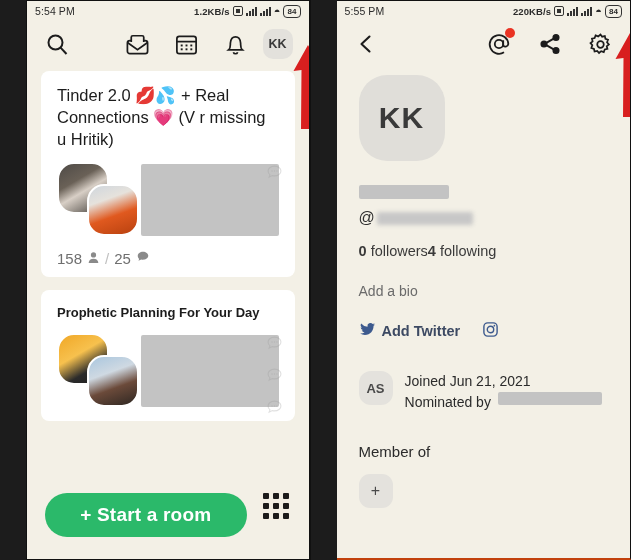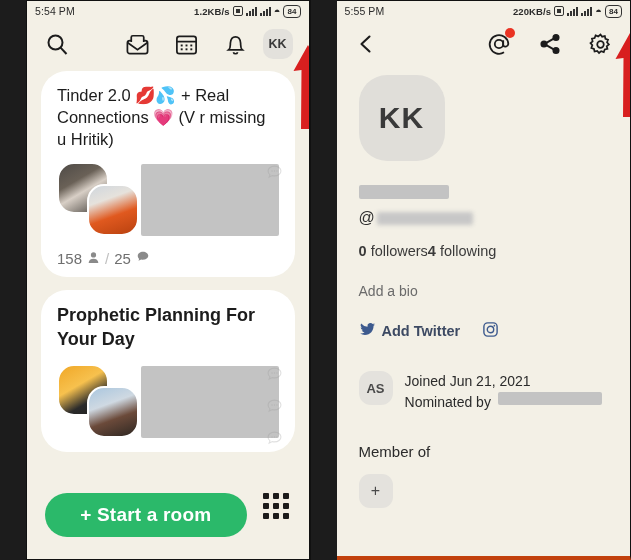--- a/index.html
+++ b/index.html
@@ -8,21 +8,21 @@
     font-family:"Liberation Sans", sans-serif;
     background:#1c1c1c;
     overflow:hidden;
   }
   .screens { display:flex; width:631px; height:560px; }
 
   .panel { position:relative; overflow:hidden; background:#f3f0e6;margin-left:26px; }
   .panel-left  { width:309px; height:560px; border-right:2px solid #111; border-left:1px solid #111;
                  border-top:1px solid #111; border-bottom:1px solid #111; }
   .panel-right { width:320px; height:560px; border-right:1px solid #111;
-                 border-top:1px solid #111; border-bottom:4px solid #c2410c; }
+                 border-top:1px solid #111; border-bottom:2px solid #c2410c; }
 
   
   .statusbar {
     height:20px; display:flex; align-items:center; justify-content:space-between;
     padding:0 8px; font-size:10.5px; color:#2b2b2b; letter-spacing:.1px;
   }
   .status-time { font-size:10.5px; }
   .status-right { display:flex; align-items:center; gap:3px; }
   .netspeed { font-size:9.5px; font-weight:bold; }
   .sq-icon { width:10px; height:10px; border:1.3px solid #333; border-radius:2px;
@@ -45,27 +45,27 @@
   .avatar-btn {
     width:30px; height:30px; border-radius:10px; background:#e3e1dc;
     display:flex; align-items:center; justify-content:center;
     font-size:12.5px; font-weight:bold; color:#3a3a3a; margin-left:14px;
   }
   .hgap { width:22px; }
 
   
   .feed { padding:4px 14px 0 14px; }
   .card {
-    background:#fff; border-radius:26px; padding:14px 16px 10px 16px;
+    background:#fff; border-radius:8px; padding:14px 16px 10px 16px;
     margin-bottom:13px; position:relative;
   }
   .club-line { font-size:11.5px; font-weight:bold; color:#3d3d3d;
                letter-spacing:.5px; margin-bottom:3px; display:flex; align-items:center; gap:4px; }
   .card-title { font-size:16.5px; line-height:1.32; color:#1c1c1c; font-weight:normal; }
-  .card-title.bold { font-weight:bold; font-size:18px; }
+  .card-title.bold { font-weight:bold; font-size:13px; }
   .card-body { display:flex; margin-top:12px; position:relative; min-height:74px; }
   .avstack { position:relative; width:84px; height:78px; flex-shrink:0; }
   .sqav { position:absolute; width:52px; height:52px; border-radius:17px;
           overflow:hidden; border:2px solid #fff; }
   .sqav.a { left:0; top:0; }
   .sqav.b { left:30px; top:22px; }
   .ph1 { background:linear-gradient(150deg,#4e4a46 0%,#6a6157 35%,#d8cfc6 55%,#3c3833 100%); }
   .ph2 { background:linear-gradient(160deg,#cfd6dd 0%,#e6e2dc 30%,#e0591f 60%,#b8410f 100%); }
   .ph3 { background:linear-gradient(150deg,#f0a726 0%,#f7c14e 40%,#2b2b2b 70%,#1d1d1d 100%); }
   .ph4 { background:linear-gradient(160deg,#a9c6de 0%,#cfd9e2 35%,#6b4a3a 62%,#2e2722 100%); }

